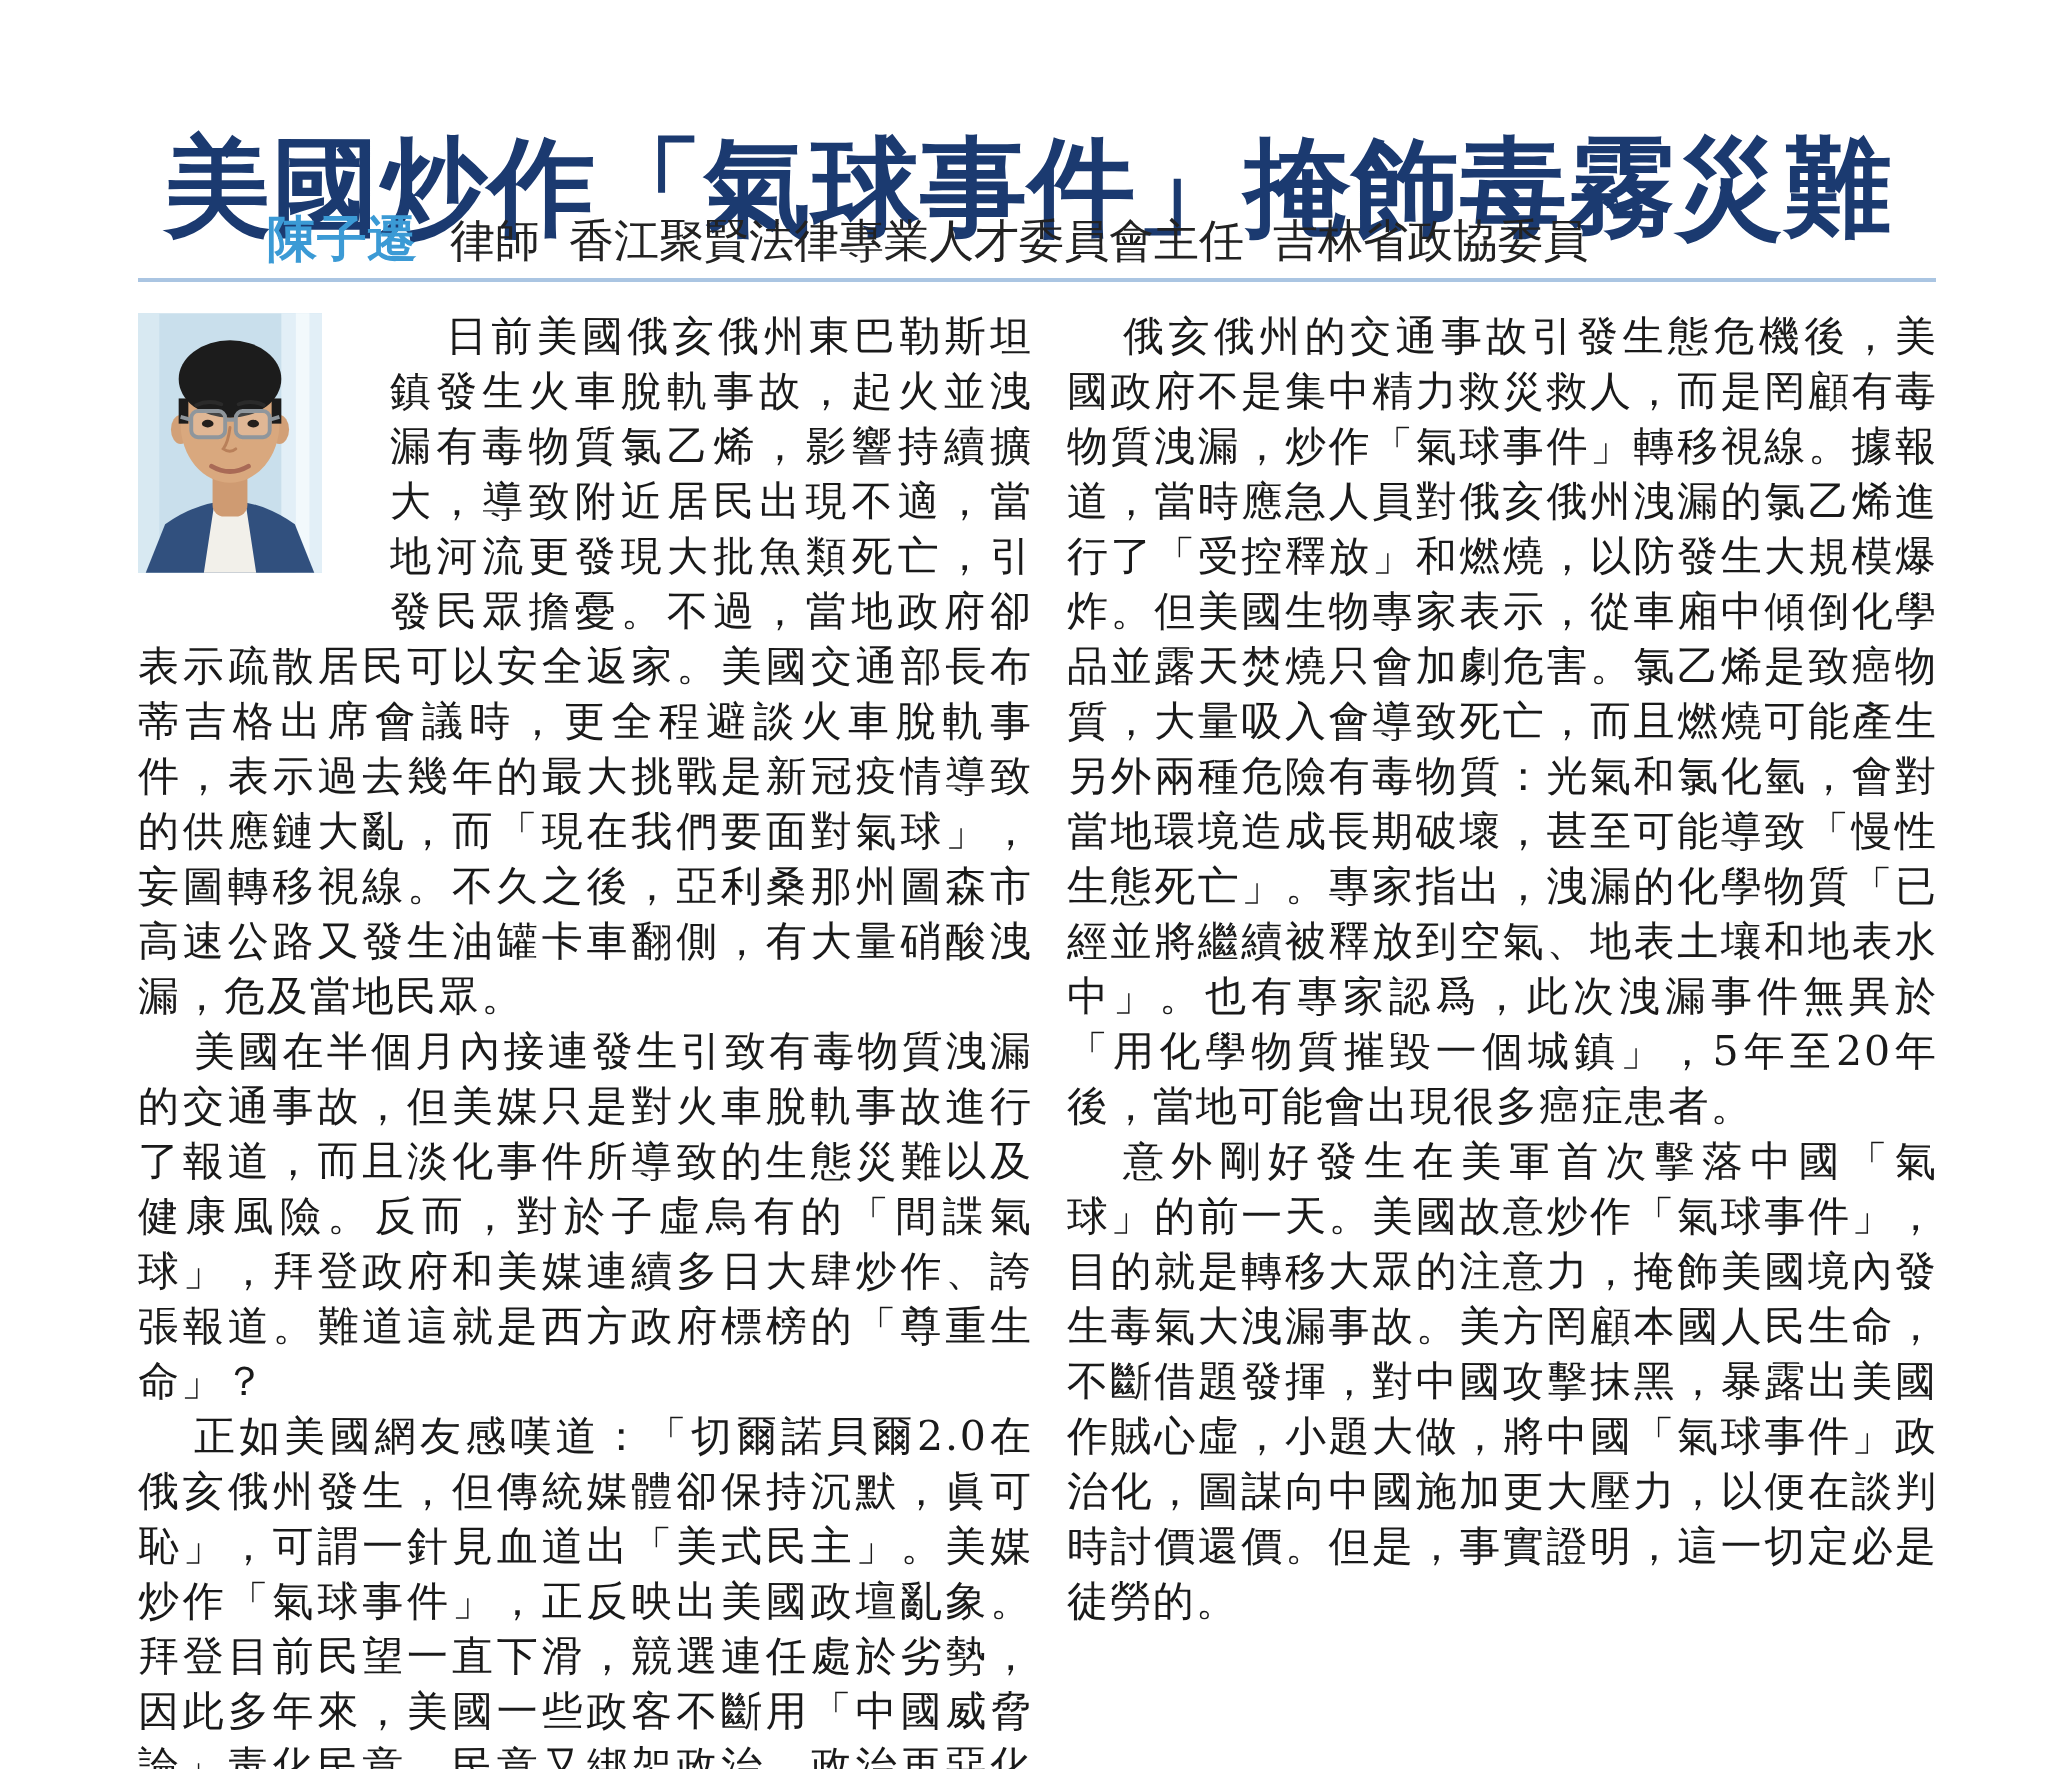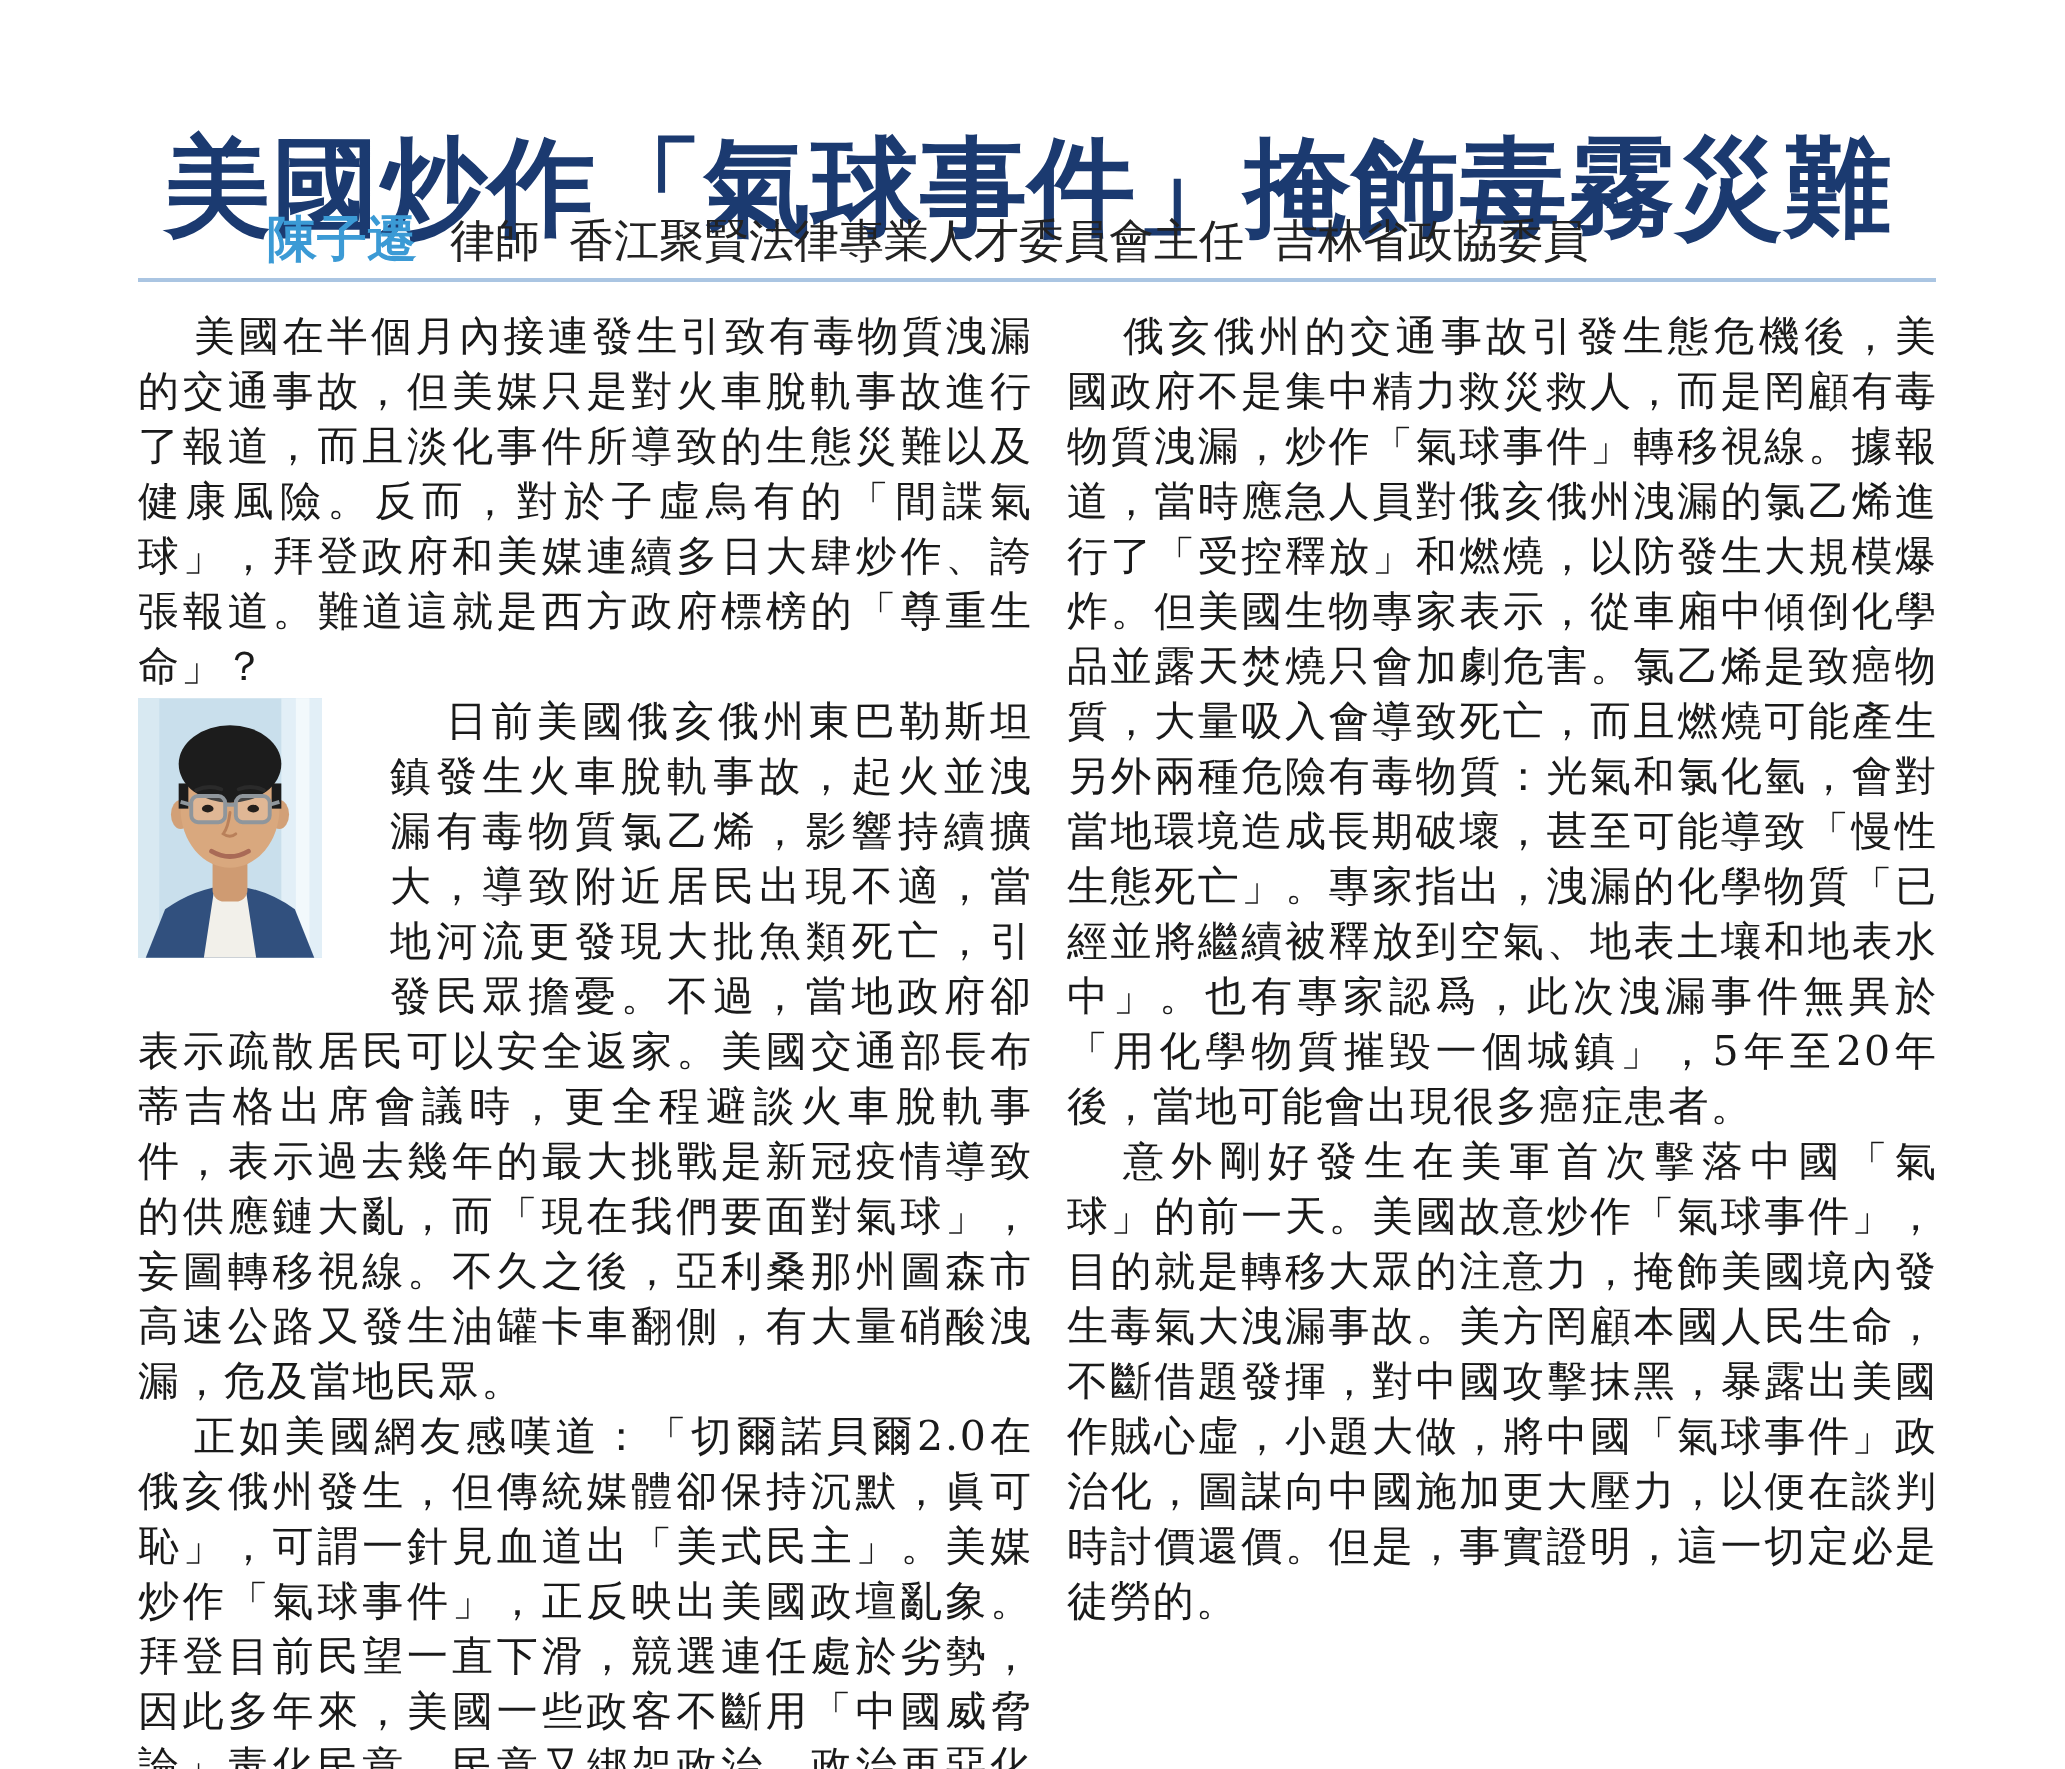--- a/index.html
+++ b/index.html
@@ -55,21 +55,20 @@
 
 <h1 class="headline">美國炒作「氣球事件」掩飾毒霧災難</h1>
 
 <div class="byline">
   <span class="author">陳子遷</span><span class="cred">律師</span><span class="cred">香江聚賢法律專業人才委員會主任</span><span class="cred">吉林省政協委員</span>
 </div>
 
 <div class="rule"></div>
 
 <div class="col col-left">
-  <p class="para">美國在半個月內接連發生引致有毒物質洩漏的交通事故，但美媒只是對火車脫軌事故進行了報道，而且淡化事件所導致的生態災難以及健康風險。反而，對於子虛烏有的「間諜氣球」，拜登政府和美媒連續多日大肆炒作、誇張報道。難道這就是西方政府標榜的「尊重生命」？</p>
   <p class="para"><span class="photo">
         <svg viewBox="0 0 190 268" xmlns="http://www.w3.org/2000/svg">
       <rect x="0" y="0" width="190" height="268" fill="#c9dfec"></rect>
       <rect x="0" y="0" width="22" height="268" fill="#d8e9f2"></rect>
       <rect x="148" y="0" width="42" height="268" fill="#e2eff7"></rect>
       <rect x="163" y="0" width="14" height="268" fill="#f2f9fc"></rect>
       <ellipse cx="44" cy="120" rx="10" ry="15" fill="#d2a077"></ellipse>
       <ellipse cx="146" cy="120" rx="10" ry="15" fill="#d2a077"></ellipse>
       <path d="M8,268 L28,218 Q58,196 95,193 Q132,196 162,218 L182,268 Z" fill="#31507e"></path>
       <path d="M68,268 L78,202 Q95,212 112,202 L122,268 Z" fill="#f2f0ea"></path>
@@ -83,20 +82,21 @@
       <rect x="55" y="101" width="35" height="27" rx="7" fill="#ffffff" fill-opacity="0.18" stroke="#8f969c" stroke-width="4"></rect>
       <rect x="101" y="101" width="35" height="27" rx="7" fill="#ffffff" fill-opacity="0.18" stroke="#8f969c" stroke-width="4"></rect>
       <path d="M90,110 L101,110" stroke="#8f969c" stroke-width="4"></path>
       <path d="M55,110 L44,107 M136,110 L146,107" stroke="#8f969c" stroke-width="4"></path>
       <ellipse cx="72" cy="114" rx="6" ry="4" fill="#241f1c"></ellipse>
       <ellipse cx="119" cy="114" rx="6" ry="4" fill="#241f1c"></ellipse>
       <path d="M95,118 Q93,134 88,140 Q95,145 101,140" stroke="#b9805a" stroke-width="3" fill="none" stroke-linecap="round"></path>
       <path d="M76,158 Q95,169 114,158" stroke="#a96a56" stroke-width="5" fill="none" stroke-linecap="round"></path>
     </svg>
       </span><span>日前美國俄亥俄州東巴勒斯坦鎮發生火車脫軌事故，起火並洩漏有毒物質氯乙烯，影響持續擴大，導致附近居民出現不適，當地河流更發現大批魚類死亡，引發民眾擔憂。不過，當地政府卻表示疏散居民可以安全返家。美國交通部長布蒂吉格出席會議時，更全程避談火車脫軌事件，表示過去幾年的最大挑戰是新冠疫情導致的供應鏈大亂，而「現在我們要面對氣球」，妄圖轉移視線。不久之後，亞利桑那州圖森市高速公路又發生油罐卡車翻側，有大量硝酸洩漏，危及當地民眾。</span></p>
+  <p class="para">美國在半個月內接連發生引致有毒物質洩漏的交通事故，但美媒只是對火車脫軌事故進行了報道，而且淡化事件所導致的生態災難以及健康風險。反而，對於子虛烏有的「間諜氣球」，拜登政府和美媒連續多日大肆炒作、誇張報道。難道這就是西方政府標榜的「尊重生命」？</p>
   <p class="para">正如美國網友感嘆道：「切爾諾貝爾2.0在俄亥俄州發生，但傳統媒體卻保持沉默，眞可恥」，可謂一針見血道出「美式民主」。美媒炒作「氣球事件」，正反映出美國政壇亂象。拜登目前民望一直下滑，競選連任處於劣勢，因此多年來，美國一些政客不斷用「中國威脅論」毒化民意，民意又綁架政治，政治再惡化民意，終於形成了反華「政治正確」的怪圈。美</p>
 </div>
 
 <div class="col col-right">
   <p class="para">俄亥俄州的交通事故引發生態危機後，美國政府不是集中精力救災救人，而是罔顧有毒物質洩漏，炒作「氣球事件」轉移視線。據報道，當時應急人員對俄亥俄州洩漏的氯乙烯進行了「受控釋放」和燃燒，以防發生大規模爆炸。但美國生物專家表示，從車廂中傾倒化學品並露天焚燒只會加劇危害。氯乙烯是致癌物質，大量吸入會導致死亡，而且燃燒可能產生另外兩種危險有毒物質：光氣和氯化氫，會對當地環境造成長期破壞，甚至可能導致「慢性生態死亡」。專家指出，洩漏的化學物質「已經並將繼續被釋放到空氣、地表土壤和地表水中」。也有專家認爲，此次洩漏事件無異於「用化學物質摧毀一個城鎮」，5年至20年後，當地可能會出現很多癌症患者。</p>
   <p class="para">意外剛好發生在美軍首次擊落中國「氣球」的前一天。美國故意炒作「氣球事件」，目的就是轉移大眾的注意力，掩飾美國境內發生毒氣大洩漏事故。美方罔顧本國人民生命，不斷借題發揮，對中國攻擊抹黑，暴露出美國作賊心虛，小題大做，將中國「氣球事件」政治化，圖謀向中國施加更大壓力，以便在談判時討價還價。但是，事實證明，這一切定必是徒勞的。</p>
 </div>
 
 
 </body></html>

